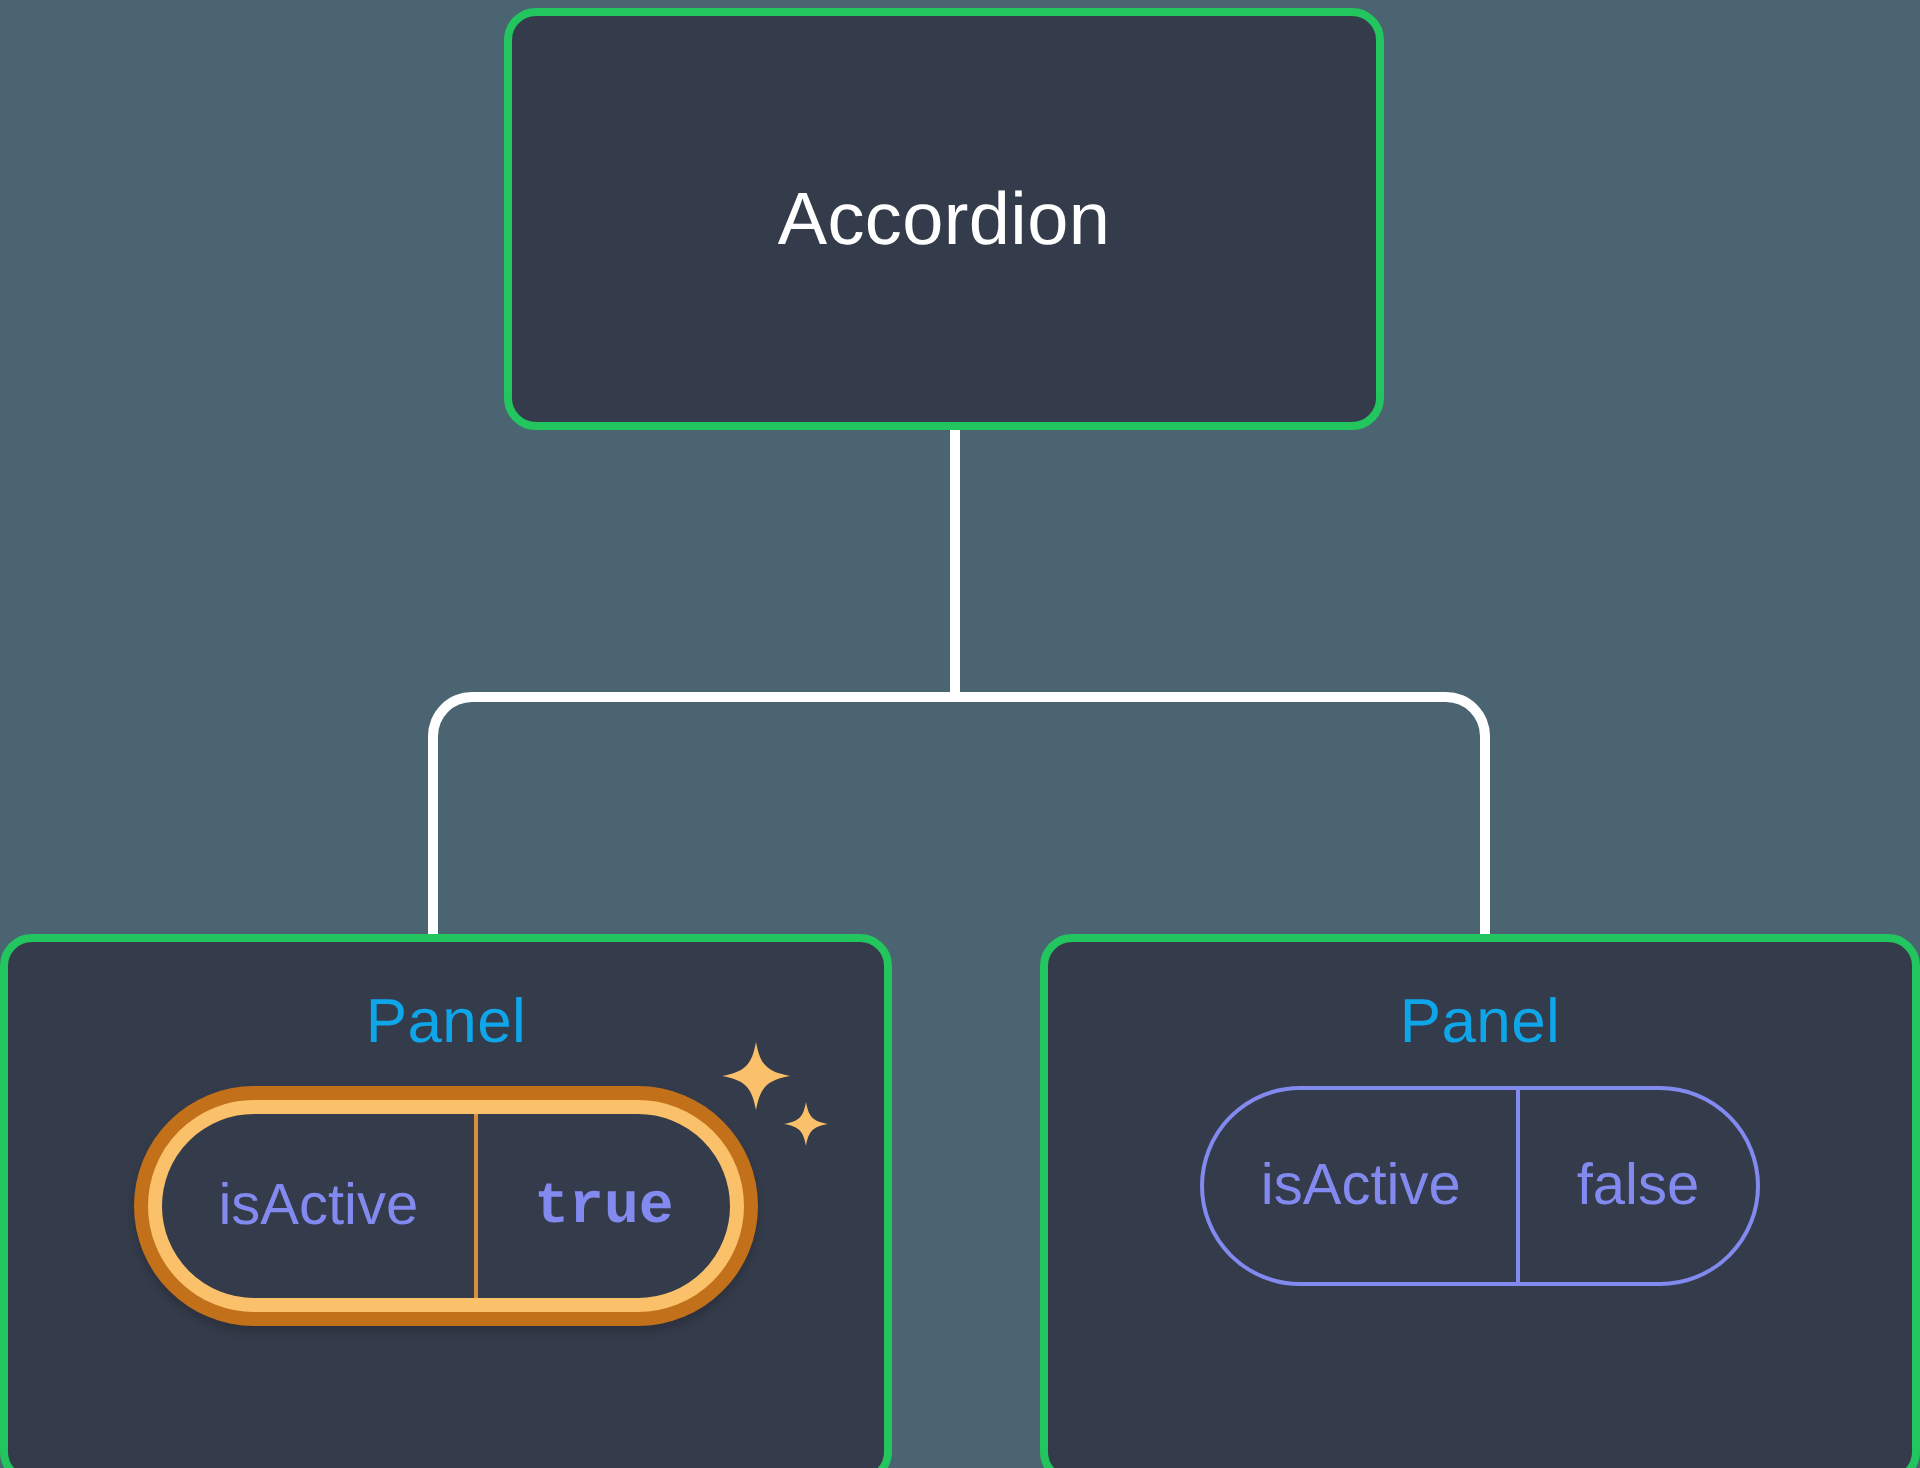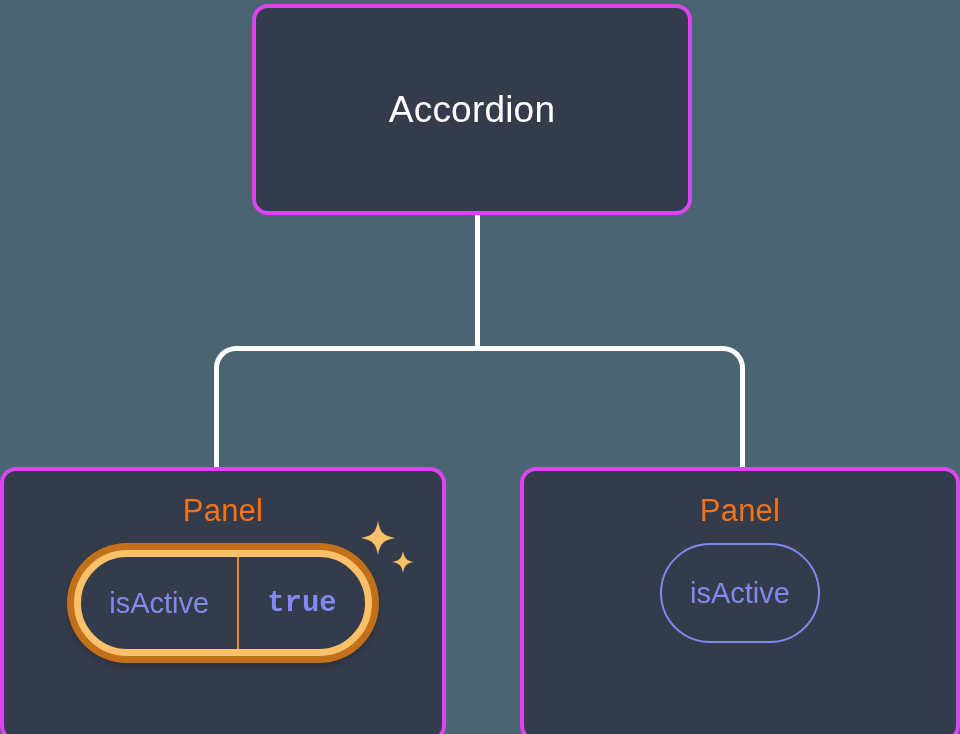--- a/index.html
+++ b/index.html
@@ -47,21 +47,21 @@
     border-bottom: none;
     border-top-left-radius: 22px;
     border-top-right-radius: 22px;
     box-sizing: border-box;
   }
 
   
   .node {
     position: absolute;
     background: #343b4a;
-    border: 4px solid #d946ef;
+    border: 4px solid #22c55e;
     border-radius: 16px;
     box-sizing: border-box;
   }
   .node-accordion {
     left: 252px;
     top: 4px;
     width: 440px;
     height: 211px;
     display: flex;
     align-items: center;
@@ -80,21 +80,21 @@
     top: 467px;
     padding-top: 22px;
     display: flex;
     flex-direction: column;
     align-items: center;
   }
   .node-panel-left  { left: 0px; }
   .node-panel-right { left: 520px; width: 440px; }
 
   .node-title-panel {
-    color: #f97316;
+    color: #0ea5e9;
     font-size: 31px;
     font-weight: 400;
     letter-spacing: 0.2px;
     margin-bottom: 14px;
   }
 
   
   .pill-zone {
     position: relative;
     display: flex;
@@ -194,17 +194,18 @@
       </div>
     </div>
   </div>
 
   <div class="node node-panel node-panel-right">
     <span class="node-title-panel">Panel</span>
 
     <div class="pill-zone">
       <div class="pill pill-normal">
         <span class="pill-cell pill-key">isActive</span>
+        <span class="pill-cell pill-val">false</span>
       </div>
     </div>
   </div>
 
 </div>
 
 </body></html>

